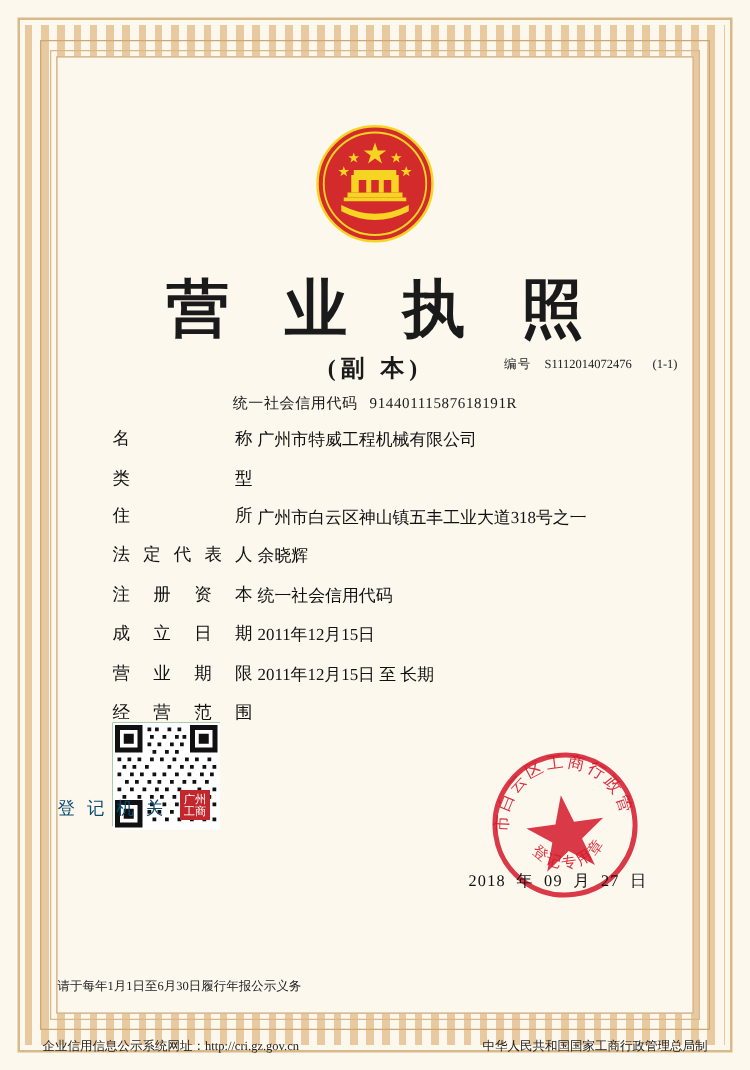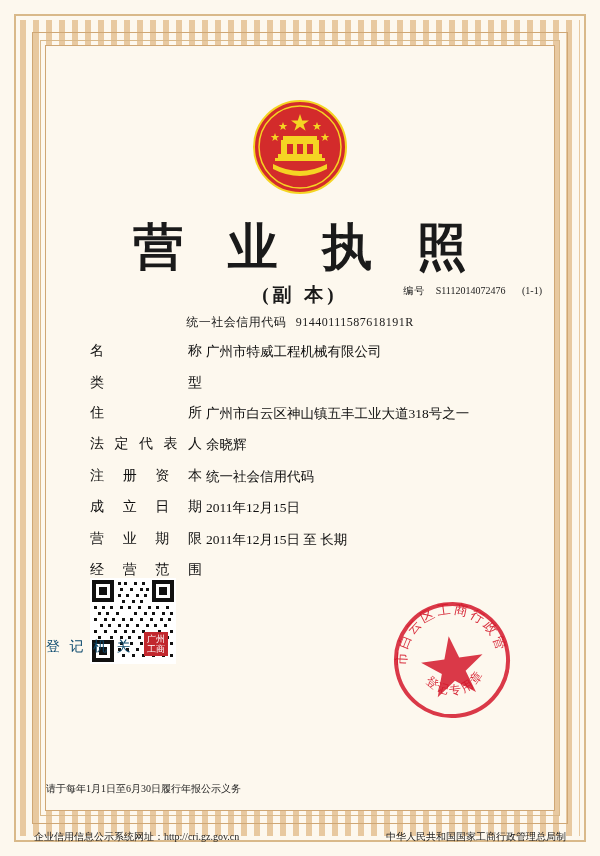--- a/index.html
+++ b/index.html
@@ -471,20 +471,28 @@
         <polygon points="68,44 75.5,66.5 99,66.5 80,80.5 87.3,103 68,89 48.7,103 56,80.5 37,66.5 60.5,66.5" fill="#d4182a" opacity="0.85"></polygon>
         <text font-size="13.5" fill="#d4182a" opacity="0.9" font-family="DejaVu Sans, sans-serif" letter-spacing="2.4">
           <textPath href="#sealTopArc" startOffset="50%" text-anchor="middle">广州市白云区工商行政管理局</textPath>
         </text>
         <text font-size="12" fill="#d4182a" opacity="0.9" font-family="DejaVu Sans, sans-serif" letter-spacing="2">
           <textPath href="#sealBottomArc" startOffset="50%" text-anchor="middle">登记专用章</textPath>
         </text>
       </svg>
     </div>
 
+    <div class="issue-date">
+      <span>2018</span>
+      <span>年</span>
+      <span>09</span>
+      <span>月</span>
+      <span>27</span>
+      <span>日</span>
+    </div>
 
     <div class="footnote">请于每年1月1日至6月30日履行年报公示义务</div>
 
   </div>
 
   <div class="bottom-left">企业信用信息公示系统网址：http://cri.gz.gov.cn</div>
   <div class="bottom-right">中华人民共和国国家工商行政管理总局制</div>
 
 </div>
 

